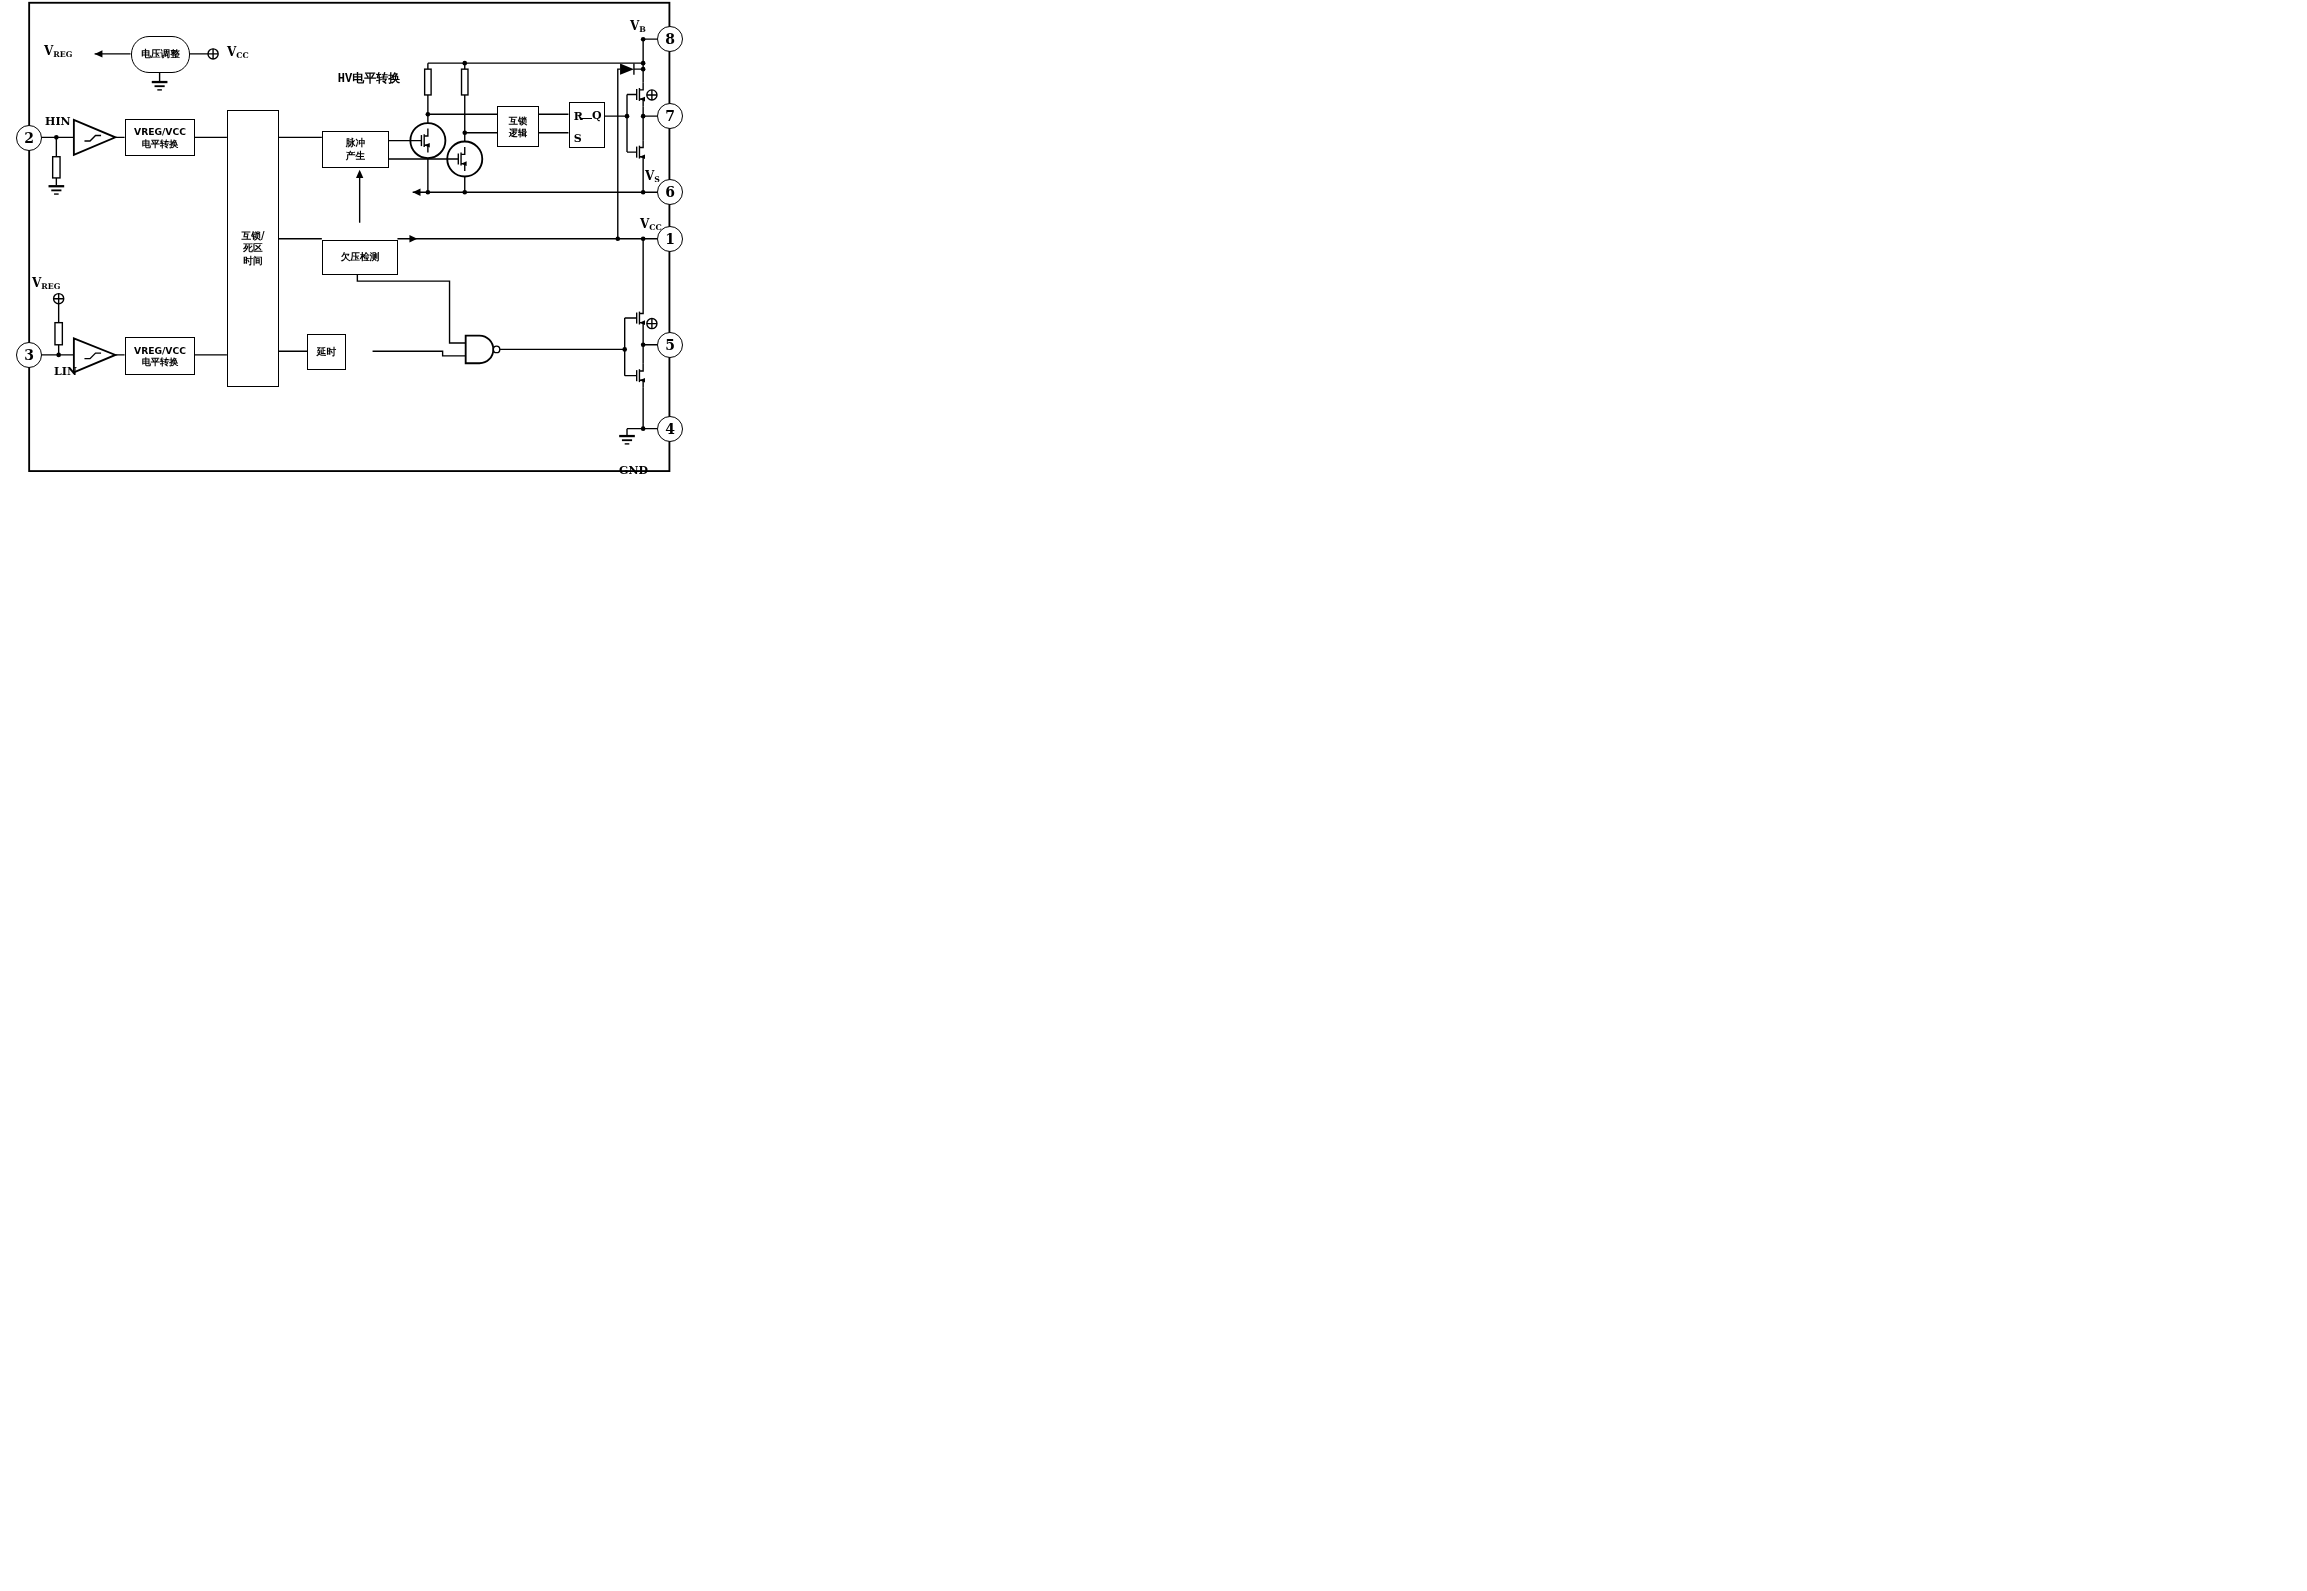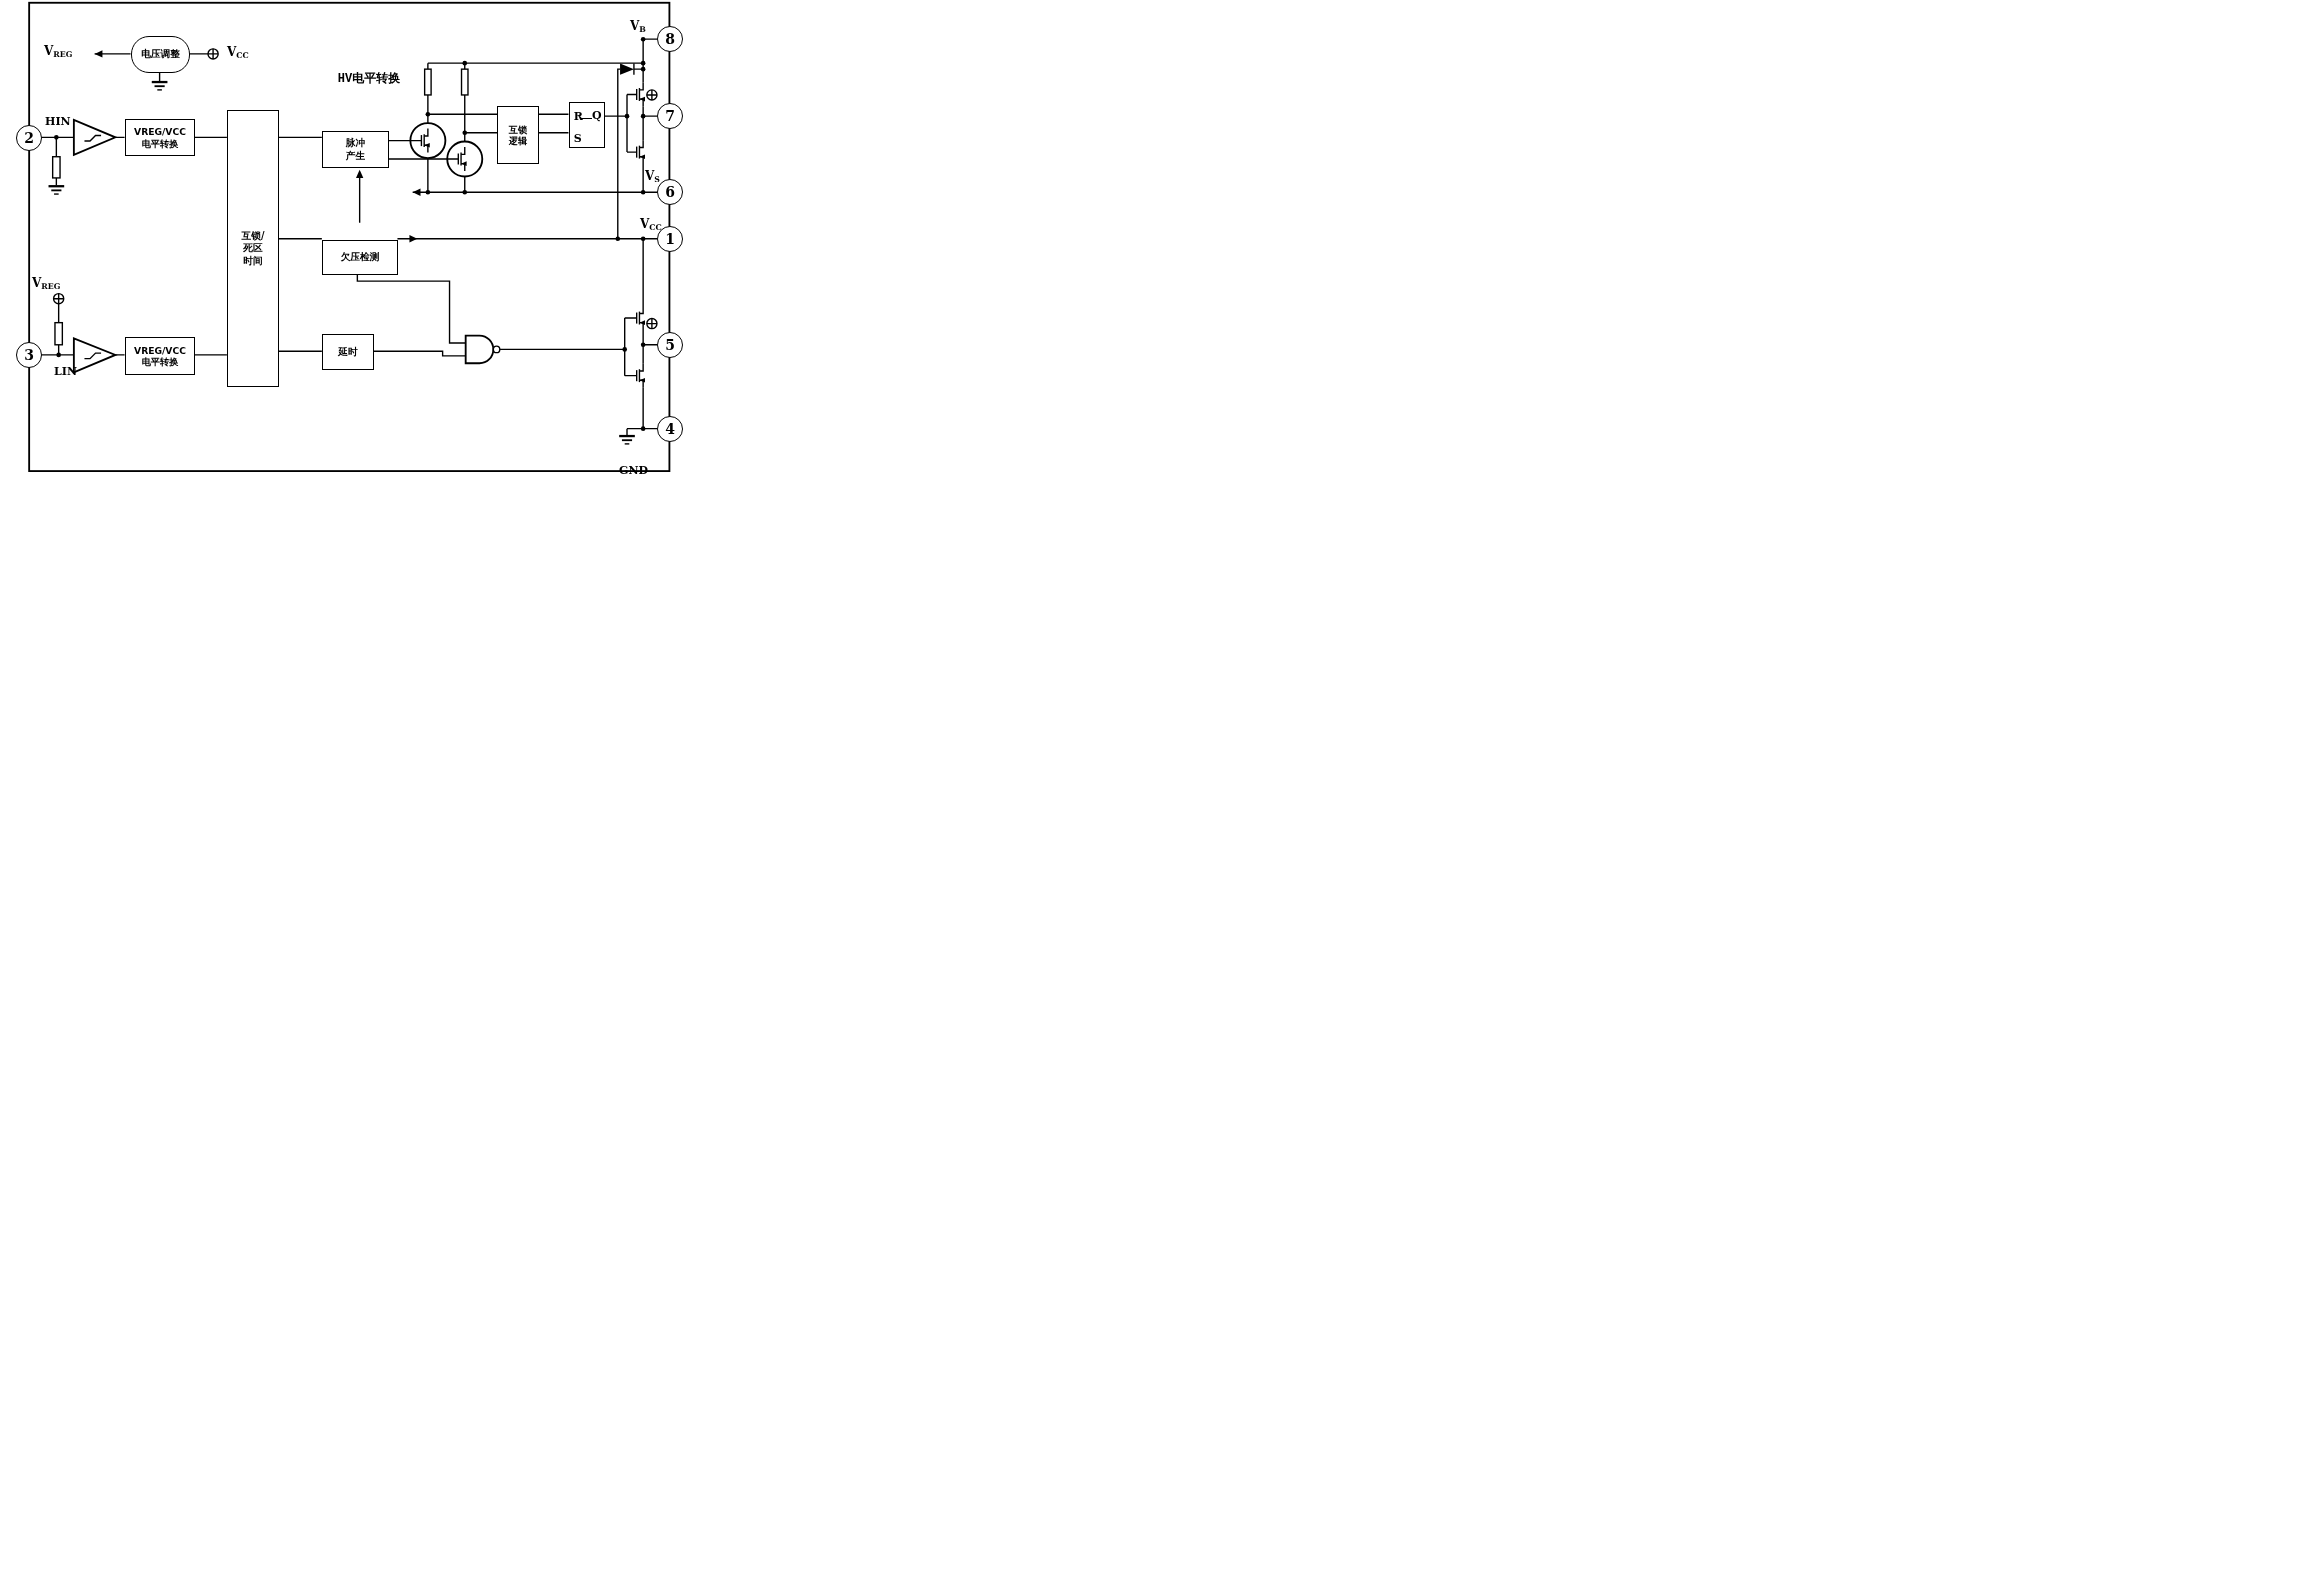--- a/index.html
+++ b/index.html
@@ -179,25 +179,25 @@
 
   <div class="blk" style="left:322px;top:131px;width:67px;height:37px;">
     <div class="bl">脉冲</div>
     <div class="bl">产生</div>
   </div>
 
   <div class="blk" style="left:322px;top:223px;width:76px;height:35px;margin-top:17px;">
     <div class="bl">欠压检测</div>
   </div>
 
-  <div class="blk" style="left:322px;top:334px;width:52px;height:36px;">
+  <div class="blk" style="left:307px;top:334px;width:39px;height:36px;">
     <div class="bl">延时</div>
   </div>
 
-  <div class="blk" style="left:497px;top:106px;width:42px;height:58px;font-size:9.2px;">
+  <div class="blk" style="left:497px;top:106px;width:42px;height:41px;font-size:9.2px;">
     <div class="bl">互锁</div>
     <div class="bl">逻辑</div>
   </div>
 
   <div class="blk" style="left:569px;top:102px;width:36px;height:46px;">
     <span class="latchlbl" style="left:3.7px;top:7.4px;">R</span>
     <span class="latchlbl" style="left:22px;top:5.5px;">Q</span>
     <span class="latchdash"></span>
     <span class="latchlbl" style="left:3.7px;top:29px;">S</span>
   </div>

